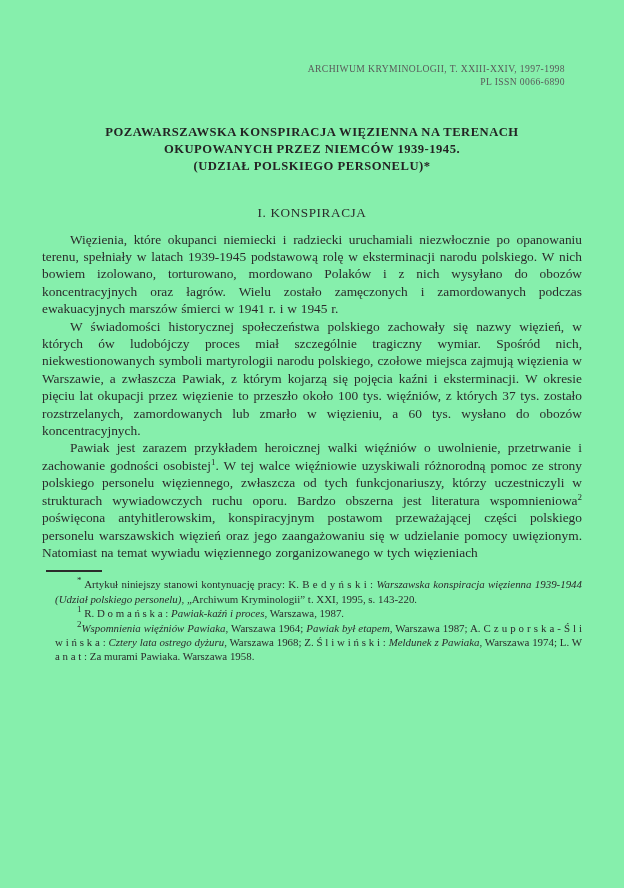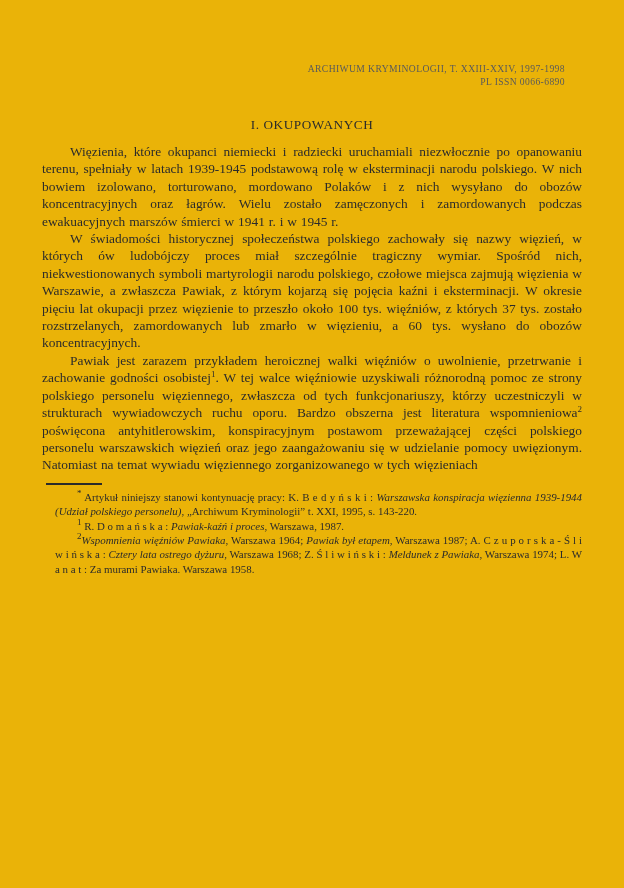--- a/index.html
+++ b/index.html
@@ -5,21 +5,21 @@
   html, body {
     margin: 0;
     padding: 0;
     background: #ffffff;
   }
   .page {
     position: relative;
     width: 624px;
     height: 888px;
     margin: 0;
-    background: #eab308;
+    background: #86efac;
     font-family: "Liberation Serif", "DejaVu Serif", serif;
     color: #2b2b2b;
     overflow: hidden;
     box-sizing: border-box;
     padding: 62px 42px 0 42px;
   }
   .journal-header {
     text-align: right;
     padding-right: 17px;
     font-size: 9.6px;
@@ -92,22 +92,27 @@
 <body>
 
 <div class="page">
 
   <div class="journal-header">
     <div>ARCHIWUM KRYMINOLOGII, T. XXIII-XXIV, 1997-1998</div>
     <div>PL ISSN 0066-6890</div>
   </div>
 
 
+  <div class="article-title">
+    <div>POZAWARSZAWSKA KONSPIRACJA WIĘZIENNA NA TERENACH</div>
+    <div>OKUPOWANYCH PRZEZ NIEMCÓW 1939-1945.</div>
+    <div>(UDZIAŁ POLSKIEGO PERSONELU)*</div>
+  </div>
 
-  <div class="section-heading">I. OKUPOWANYCH</div>
+  <div class="section-heading">I. KONSPIRACJA</div>
 
   <div class="body-text">
     <p>Więzienia, które okupanci niemiecki i radziecki uruchamiali niezwłocznie po opanowaniu terenu, spełniały w latach 1939-1945 podstawową rolę w eksterminacji narodu polskiego. W nich bowiem izolowano, torturowano, mordowano Polaków i z nich wysyłano do obozów koncentracyjnych oraz łagrów. Wielu zostało zamęczonych i zamordowanych podczas ewakuacyjnych marszów śmierci w 1941 r. i w 1945 r.</p>
     <p>W świadomości historycznej społeczeństwa polskiego zachowały się nazwy więzień, w których ów ludobójczy proces miał szczególnie tragiczny wymiar. Spośród nich, niekwestionowanych symboli martyrologii narodu polskiego, czołowe miejsca zajmują więzienia w Warszawie, a zwłaszcza Pawiak, z którym kojarzą się pojęcia kaźni i eksterminacji. W okresie pięciu lat okupacji przez więzienie to przeszło około 100 tys. więźniów, z których 37 tys. zostało rozstrzelanych, zamordowanych lub zmarło w więzieniu, a 60 tys. wysłano do obozów koncentracyjnych.</p>
     <p><span>Pawiak jest zarazem przykładem heroicznej walki więźniów o uwolnienie, przetrwanie i zachowanie godności osobistej</span><sup>1</sup><span>. W tej walce więźniowie uzyskiwali różnorodną pomoc ze strony polskiego personelu więziennego, zwłaszcza od tych funkcjonariuszy, którzy uczestniczyli w strukturach wywiadowczych ruchu oporu. Bardzo obszerna jest literatura wspomnieniowa</span><sup>2</sup><span> poświęcona antyhitlerowskim, konspiracyjnym postawom przeważającej części polskiego personelu warszawskich więzień oraz jego zaangażowaniu się w udzielanie pomocy uwięzionym. Natomiast na temat wywiadu więziennego zorganizowanego w tych więzieniach</span></p>
   </div>
 
   <div class="footnote-rule"></div>
 
   <div class="footnotes">

